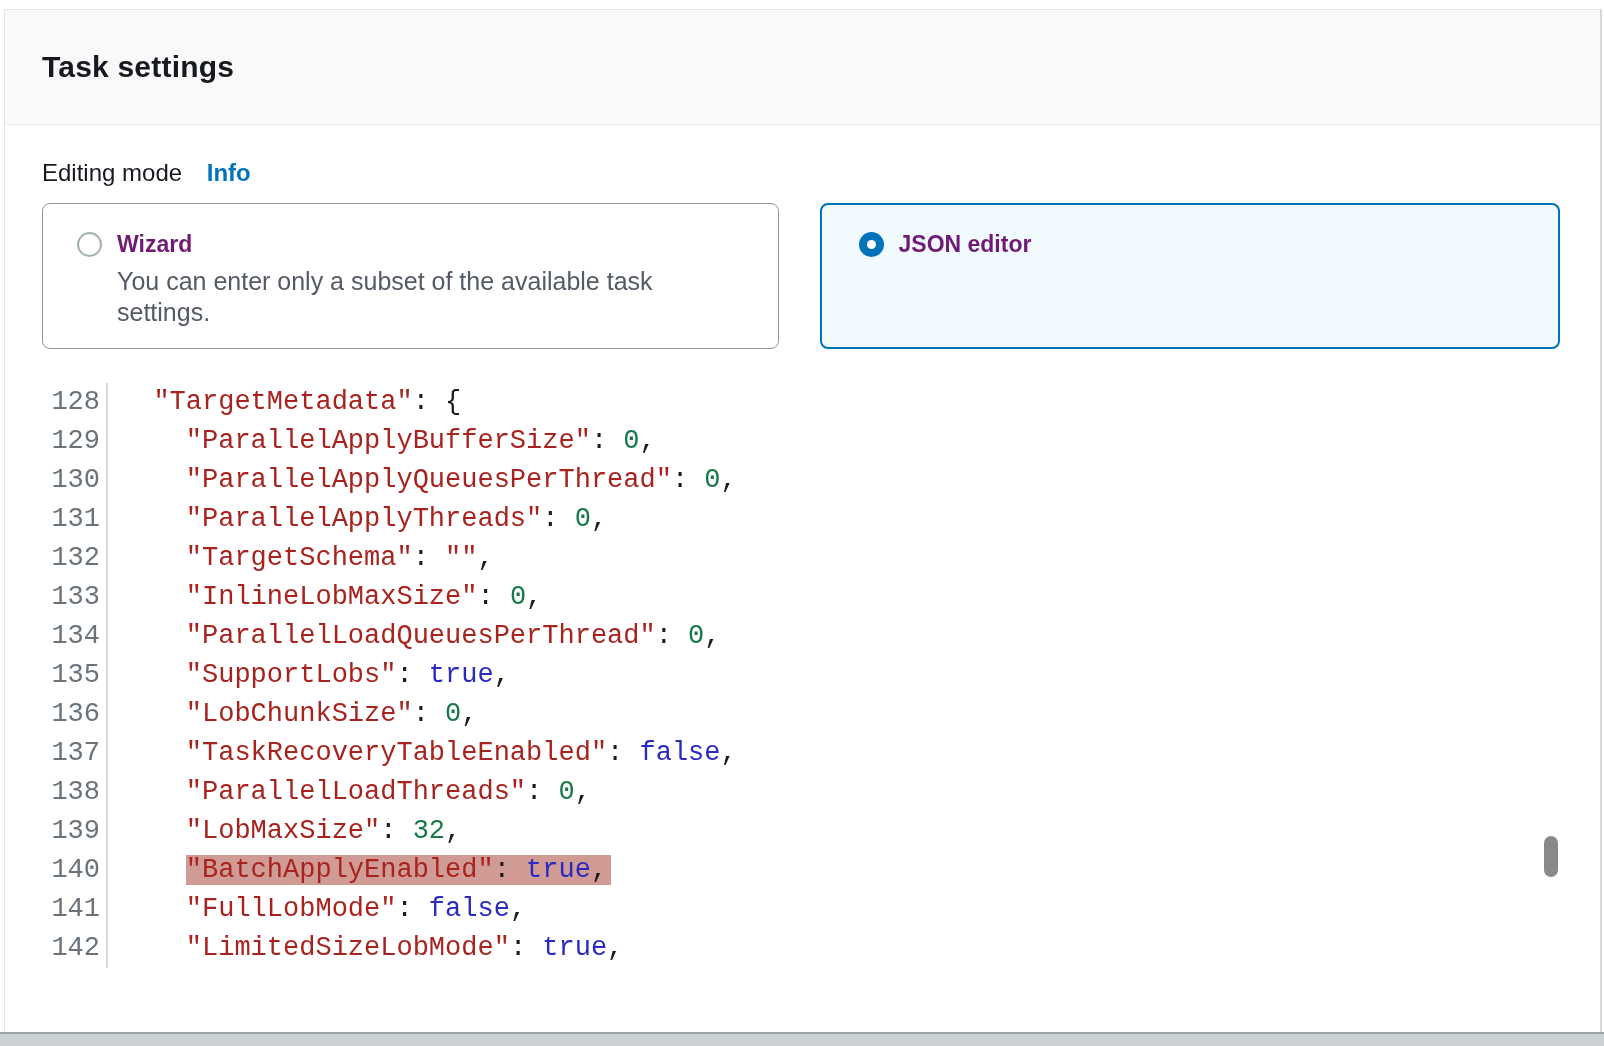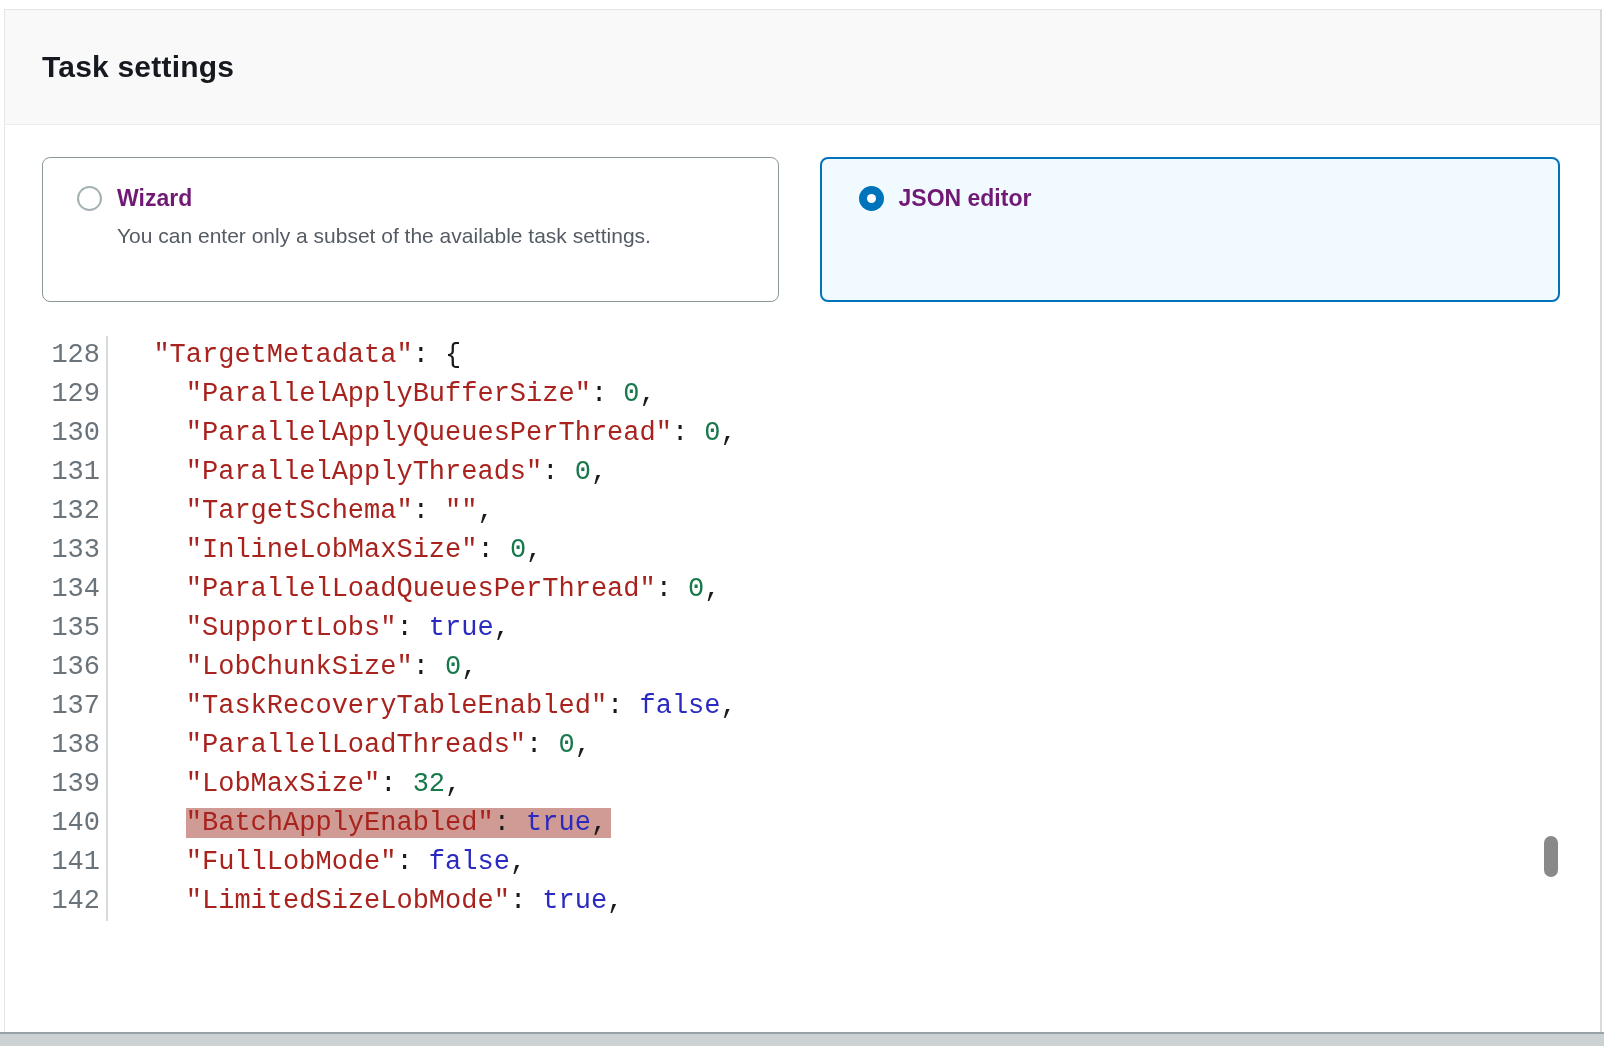--- a/index.html
+++ b/index.html
@@ -36,21 +36,21 @@
   .radio{
     width:25px;height:25px;border-radius:50%;box-sizing:border-box;
     border:2px solid #a4b1b3;background:#fff;flex:none;margin:3px 15px 0 0;position:relative;
   }
   .tile.selected .radio{border:none;background:var(--accent,#0073bb);}
   .tile.selected .radio::after{
     content:'';position:absolute;left:8px;top:8px;right:8px;bottom:8px;
     background:#fff;border-radius:50%;
   }
   .tile-title{font-size:23px;font-weight:600;line-height:31px;color:#701a75;}
-  .tile-desc{font-size:21px;color:#545b64;line-height:31px;margin-top:6px;max-width:610px;}
+  .tile-desc{font-size:25px;color:#545b64;line-height:31px;margin-top:6px;max-width:610px;}
 
   .editor{
     margin-top:34px;margin-left:1px;
     font-family:"Liberation Mono", monospace;font-size:27px;line-height:39px;
   }
   .code-row{display:flex;align-items:center;}
   .gutter{
     flex:none;display:inline-block;width:57px;text-align:right;
     padding-right:6px;border-right:2px solid #d8dbdb;color:#6a737a;
   }
@@ -72,20 +72,24 @@
 </style>
 </head>
 <body style="--accent: #0073bb; --tile-selected-bg: #f1faff; --c-string: #a8231e; --c-number: #17784a; --c-boolean: #2a29c0; --c-highlight: #d09b95;">
 
 <div class="container">
   <div class="panel-header">
     <h1 class="panel-title">Task settings</h1>
   </div>
   <div class="panel-body">
 
+    <div class="label-row">
+      <span>Editing mode</span>
+      <a class="info-link">Info</a>
+    </div>
 
     <div class="tiles">
       <div class="tile">
         <span class="radio"></span>
         <span>
           <div class="tile-title">Wizard</div>
           <div class="tile-desc">You can enter only a subset of the available task settings.</div>
         </span>
       </div>
       <div class="tile selected">

